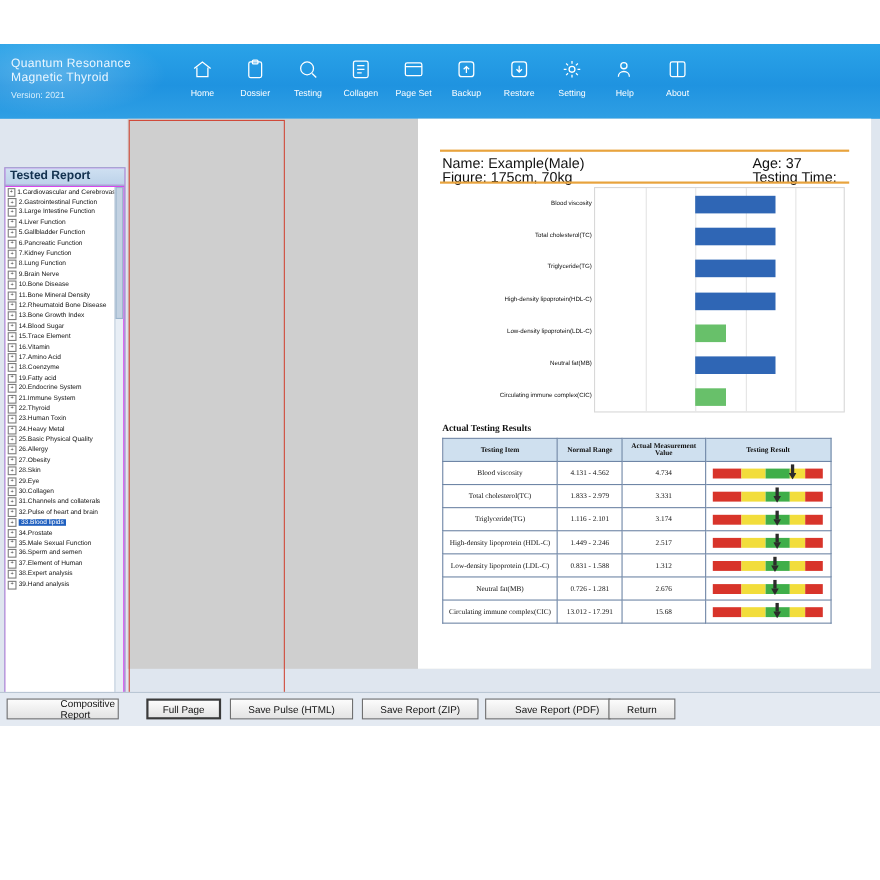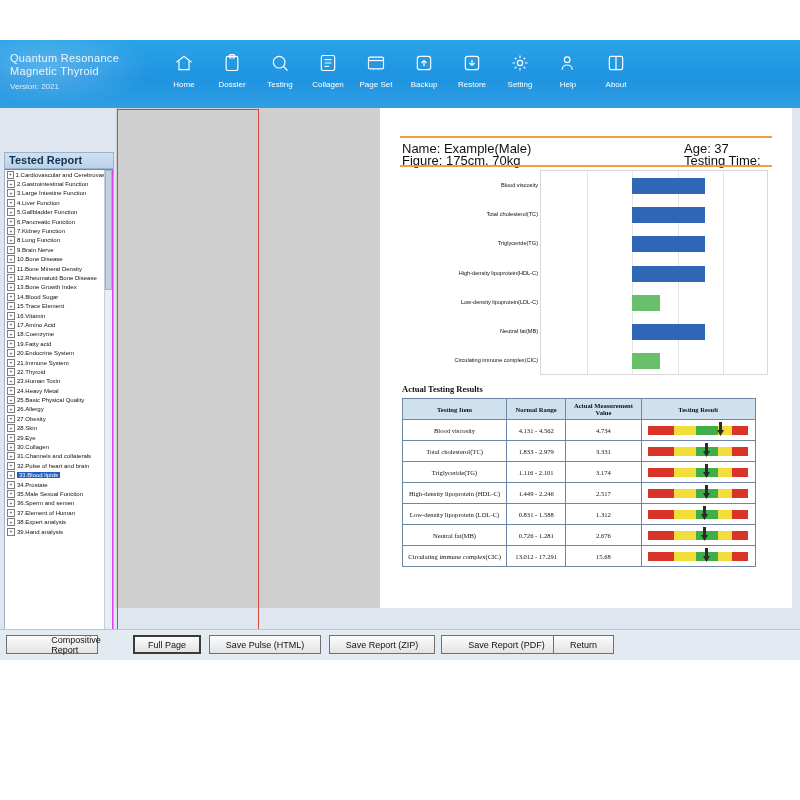--- a/index.html
+++ b/index.html
@@ -531,21 +531,21 @@
                 </td>
               </tr>
             </tbody>
         </table>
 
       </div>
     </div>
   </div>
 
   <div class="footer">
-    <div class="btn" style="left:6px;width:92px;padding-left:48px;">Compositive Report</div>
+    <div class="btn" style="left:6px;width:102px;padding-left:48px;">Compositive Report</div>
     <div class="btn primary" style="left:133px;width:68px;">Full Page</div>
     <div class="btn" style="left:209px;width:112px;">Save Pulse (HTML)</div>
     <div class="btn" style="left:329px;width:106px;">Save Report (ZIP)</div>
     <div class="btn" style="left:441px;width:114px;padding-left:17px;">Save Report (PDF)</div>
     <div class="btn" style="left:553px;width:61px;">Return</div>
   </div>
 
 </div>
 
 </body></html>

